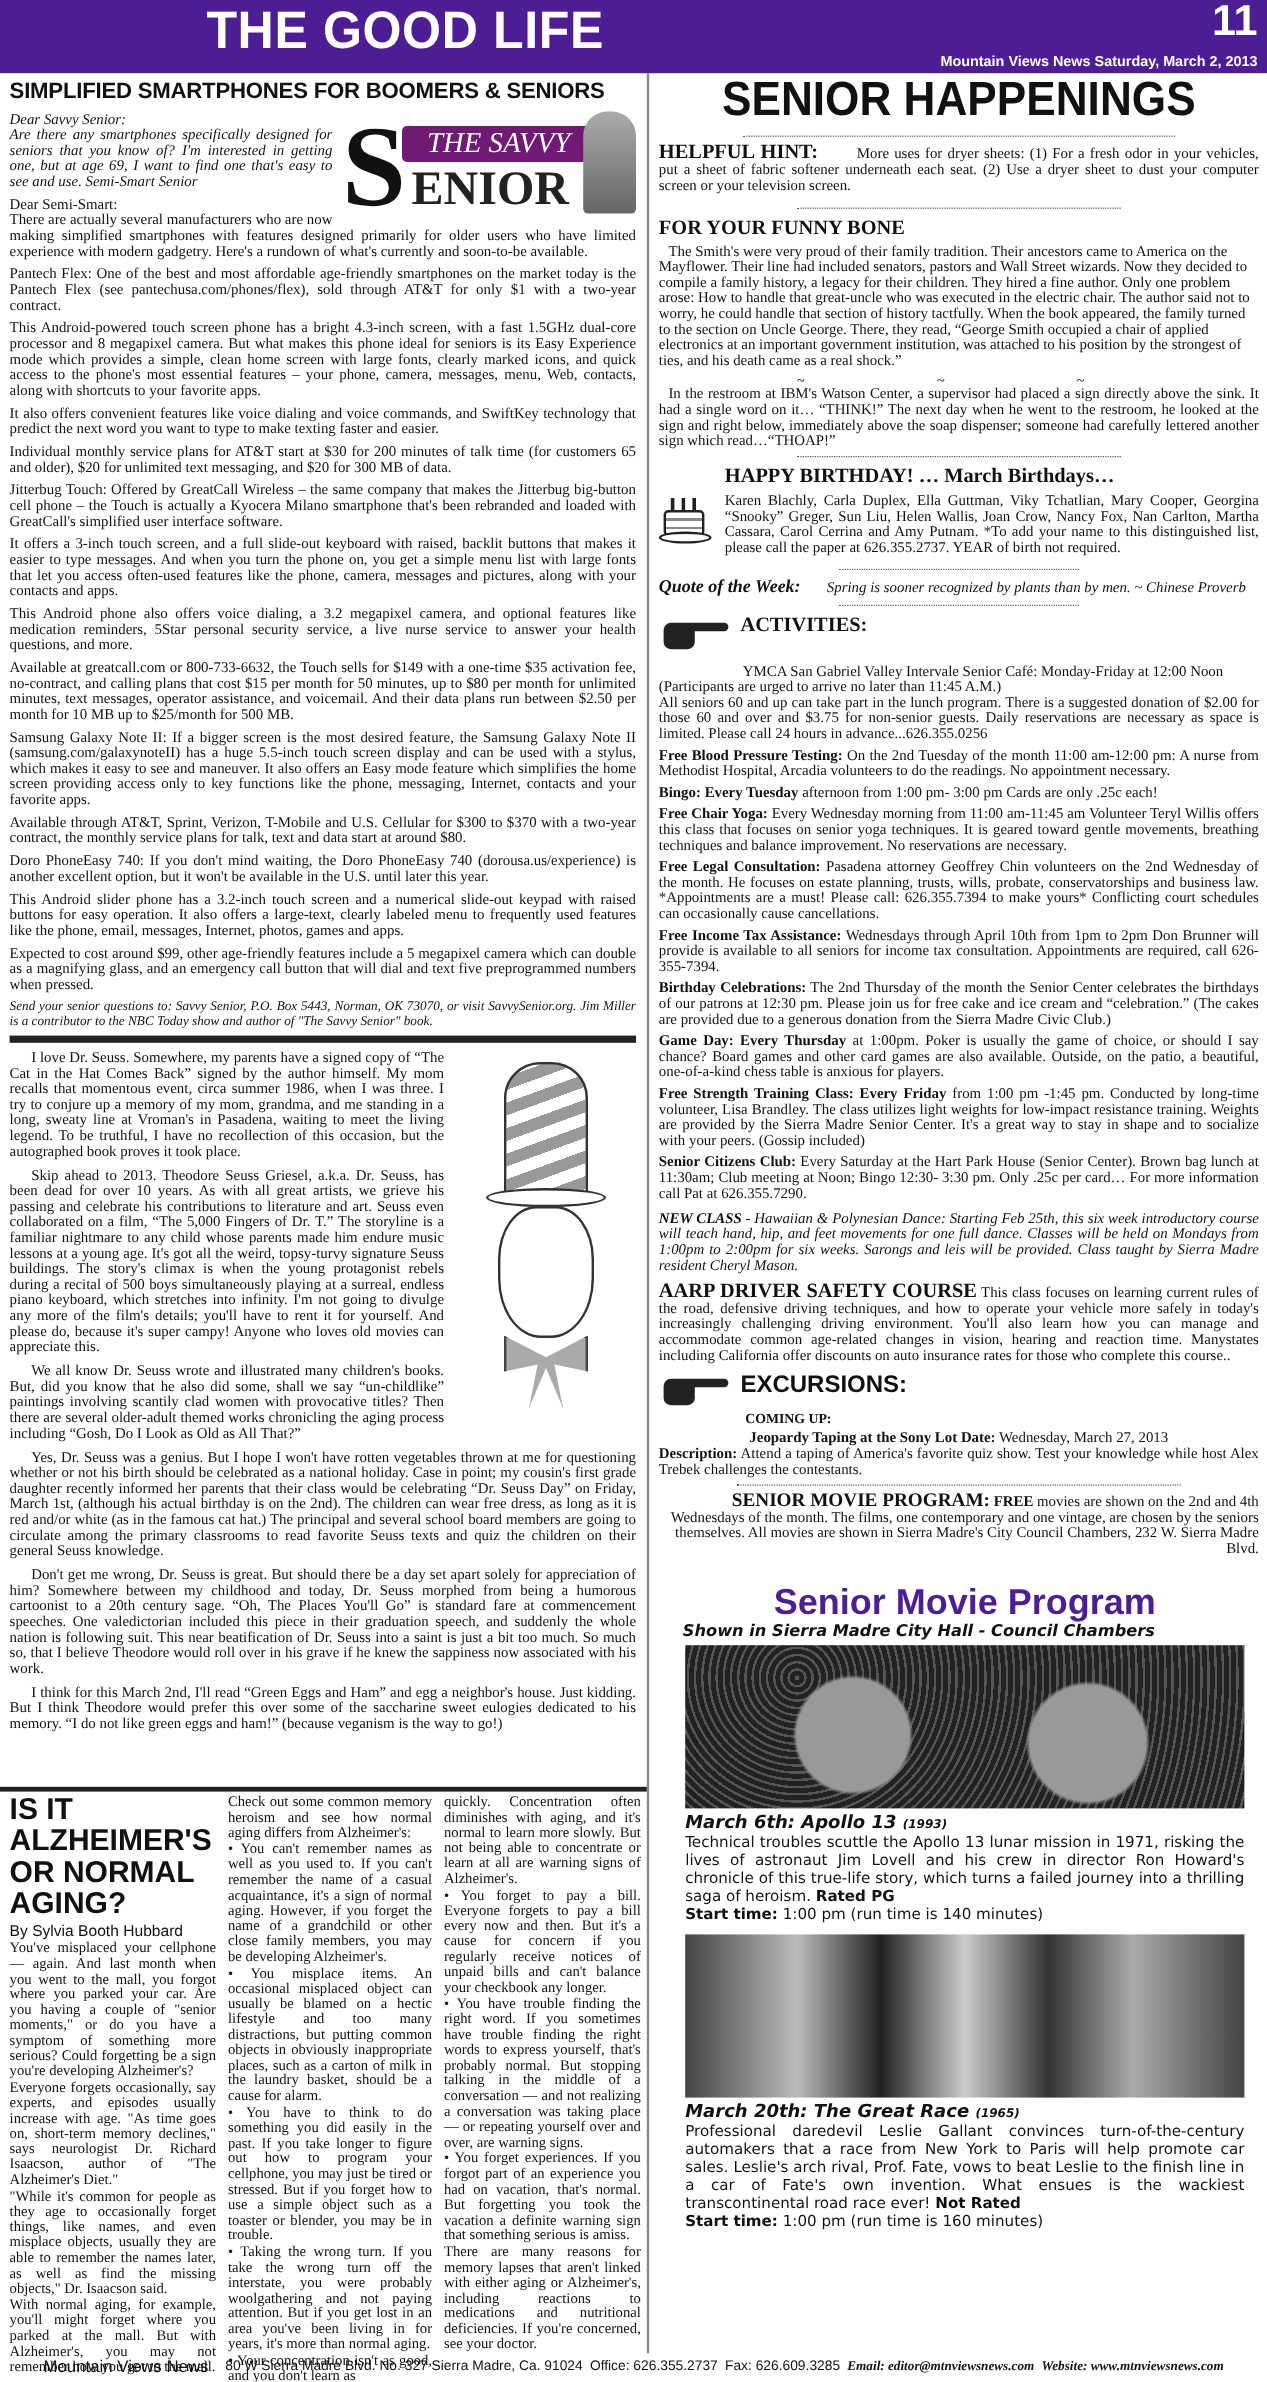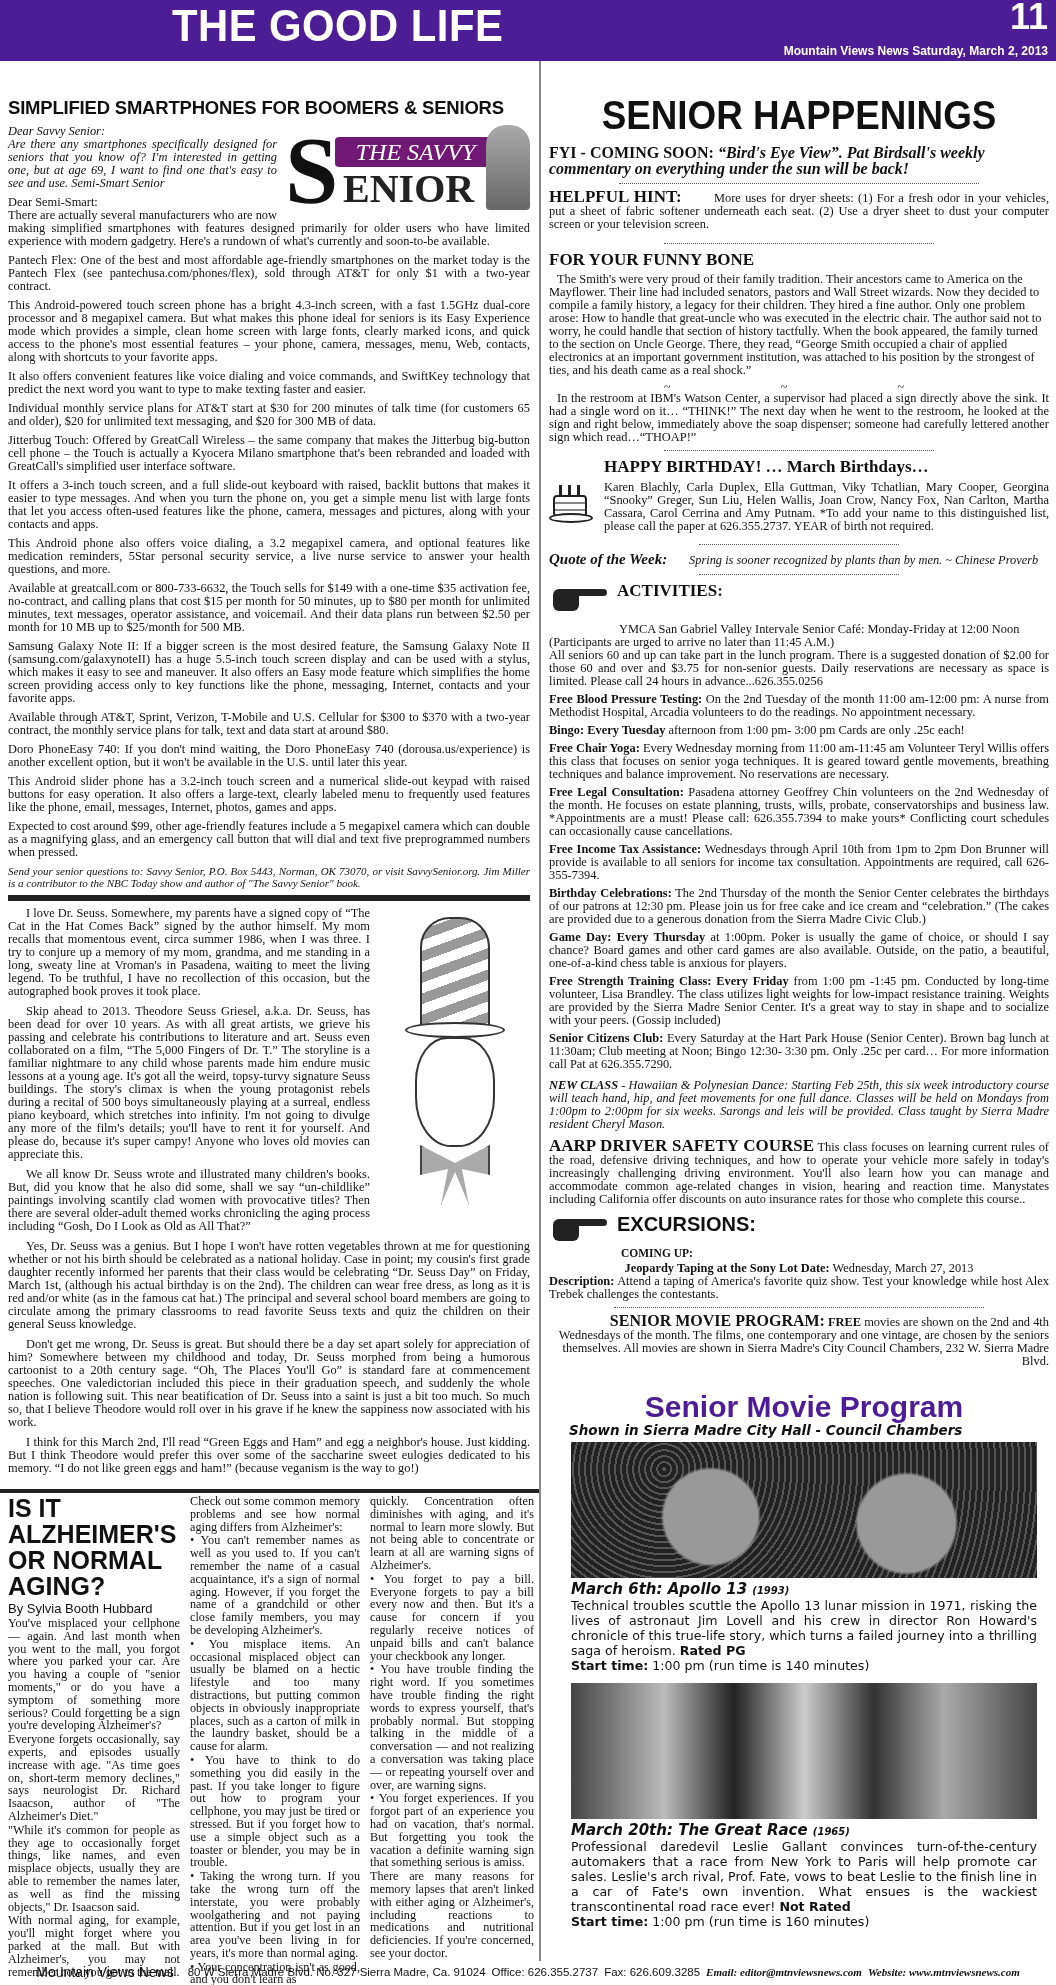--- a/index.html
+++ b/index.html
@@ -2,21 +2,21 @@
 <html><head>
 <meta charset="utf-8">
 <style>
   * { box-sizing: border-box; margin: 0; padding: 0; }
   body { width: 1056px; height: 1985px; background: #fff; color: #111; font-family: "Liberation Serif", serif; overflow: hidden; position: relative; }
   .masthead { position: absolute; left: 0; top: 0; width: 1056px; height: 61px; background: #4c1d95; color: #fff; }
   .masthead .title { position: absolute; left: 172px; top: 0; font-family: "Liberation Sans", sans-serif; font-weight: bold; font-size: 44px; letter-spacing: 0.5px; line-height: 52px; transform: scaleX(0.95); transform-origin: left; }
   .masthead .pagenum { position: absolute; right: 8px; top: -4px; font-family: "Liberation Sans", sans-serif; font-weight: bold; font-size: 36px; }
   .masthead .dateline { position: absolute; right: 8px; top: 44px; font-family: "Liberation Sans", sans-serif; font-weight: bold; font-size: 12px; }
   .vdivider { position: absolute; left: 539px; top: 61px; width: 2px; height: 1900px; background: #888; }
-  .col { position: absolute; margin-top: 32px; }
+  .col { position: absolute; }
   .left { left: 8px; top: 63px; width: 522px; }
   .right { left: 549px; top: 63px; width: 500px; }
   h2.smart { font-family: "Liberation Sans", sans-serif; font-weight: bold; font-size: 18.5px; margin: 2px 0 6px 0; letter-spacing: -0.2px; }
   p { font-size: 12.4px; line-height: 13px; text-align: justify; margin-bottom: 6px; }
   .it { font-style: italic; }
   .logo { float: right; width: 245px; height: 85px; margin: 0 0 4px 8px; position: relative; }
   .logo .bigS { position: absolute; left: 0; top: -10px; font-size: 96px; font-weight: bold; color: #111; font-family: "Liberation Serif", serif; }
   .logo .banner { position: absolute; left: 50px; top: 12px; width: 161px; height: 30px; background: #701a75; color: #fff; font-style: italic; font-size: 24px; text-align: center; border-radius: 4px; line-height: 30px; }
   .logo .enior { position: absolute; left: 58px; top: 40px; font-size: 40px; font-weight: bold; color: #222; }
   .logo .man { position: absolute; right: 0; top: 0; width: 44px; height: 85px; background: linear-gradient(#aaa,#666); border-radius: 20px 20px 4px 4px; }
@@ -144,43 +144,39 @@
 <div class="alz">
   <div class="c1">
     <h1>IS IT ALZHEIMER'S OR NORMAL AGING?</h1>
     <div class="by">By Sylvia Booth Hubbard</div>
     <p>You've misplaced your cellphone — again. And last month when you went to the mall, you forgot where you parked your car. Are you having a couple of "senior moments," or do you have a symptom of something more serious? Could forgetting be a sign you're developing Alzheimer's?</p>
     <p>Everyone forgets occasionally, say experts, and episodes usually increase with age. "As time goes on, short-term memory declines," says neurologist Dr. Richard Isaacson, author of "The Alzheimer's Diet."</p>
     <p>"While it's common for people as they age to occasionally forget things, like names, and even misplace objects, usually they are able to remember the names later, as well as find the missing objects," Dr. Isaacson said.</p>
     <p>With normal aging, for example, you'll might forget where you parked at the mall. But with Alzheimer's, you may not remember how you got to the mall.</p>
   </div>
   <div class="c2">
-    <p>Check out some common memory problems and see how normal aging differs from Alzheimer's:</p>
+    <p>Check out some common memory heroism and see how normal aging differs from Alzheimer's:</p>
     <p>• You can't remember names as well as you used to. If you can't remember the name of a casual acquaintance, it's a sign of normal aging. However, if you forget the name of a grandchild or other close family members, you may be developing Alzheimer's.</p>
     <p>• You misplace items. An occasional misplaced object can usually be blamed on a hectic lifestyle and too many distractions, but putting common objects in obviously inappropriate places, such as a carton of milk in the laundry basket, should be a cause for alarm.</p>
     <p>• You have to think to do something you did easily in the past. If you take longer to figure out how to program your cellphone, you may just be tired or stressed. But if you forget how to use a simple object such as a toaster or blender, you may be in trouble.</p>
     <p>• Taking the wrong turn. If you take the wrong turn off the interstate, you were probably woolgathering and not paying attention. But if you get lost in an area you've been living in for years, it's more than normal aging.</p>
     <p>• Your concentration isn't as good, and you don't learn as</p>
   </div>
   <div class="c3">
     <p>quickly. Concentration often diminishes with aging, and it's normal to learn more slowly. But not being able to concentrate or learn at all are warning signs of Alzheimer's.</p>
     <p>• You forget to pay a bill. Everyone forgets to pay a bill every now and then. But it's a cause for concern if you regularly receive notices of unpaid bills and can't balance your checkbook any longer.</p>
     <p>• You have trouble finding the right word. If you sometimes have trouble finding the right words to express yourself, that's probably normal. But stopping talking in the middle of a conversation — and not realizing a conversation was taking place — or repeating yourself over and over, are warning signs.</p>
     <p>• You forget experiences. If you forgot part of an experience you had on vacation, that's normal. But forgetting you took the vacation a definite warning sign that something serious is amiss.</p>
     <p>There are many reasons for memory lapses that aren't linked with either aging or Alzheimer's, including reactions to medications and nutritional deficiencies. If you're concerned, see your doctor.</p>
   </div>
 </div>
 
 <div class="col right">
   <h1 class="sh">SENIOR HAPPENINGS</h1>
 
-  <div class="fyi">
-    <span>FYI - COMING SOON:</span>
-    <i>“Bird's Eye View”. Pat Birdsall's weekly commentary on everything under the sun will be back!</i>
-  </div>
   <div class="dots" style="width:72%"></div>
 
   <p class="rp">
     <span class="hint-h">HELPFUL HINT:</span>
     <span style="padding-left:28px">More uses for dryer sheets: (1) For a fresh odor in your vehicles, put a sheet of fabric softener underneath each seat. (2) Use a dryer sheet to dust your computer screen or your television screen.</span>
   </p>
   <div class="dots" style="width:54%; margin-top:12px"></div>
 
   <div class="sec-h">FOR YOUR FUNNY BONE</div>
   <p class="rp indent" style="text-align:left">The Smith's were very proud of their family tradition. Their ancestors came to America on the Mayflower. Their line had included senators, pastors and Wall Street wizards. Now they decided to compile a family history, a legacy for their children. They hired a fine author. Only one problem arose: How to handle that great-uncle who was executed in the electric chair. The author said not to worry, he could handle that section of history tactfully. When the book appeared, the family turned to the section on Uncle George. There, they read, “George Smith occupied a chair of applied electronics at an important government institution, was attached to his position by the strongest of ties, and his death came as a real shock.”</p>

